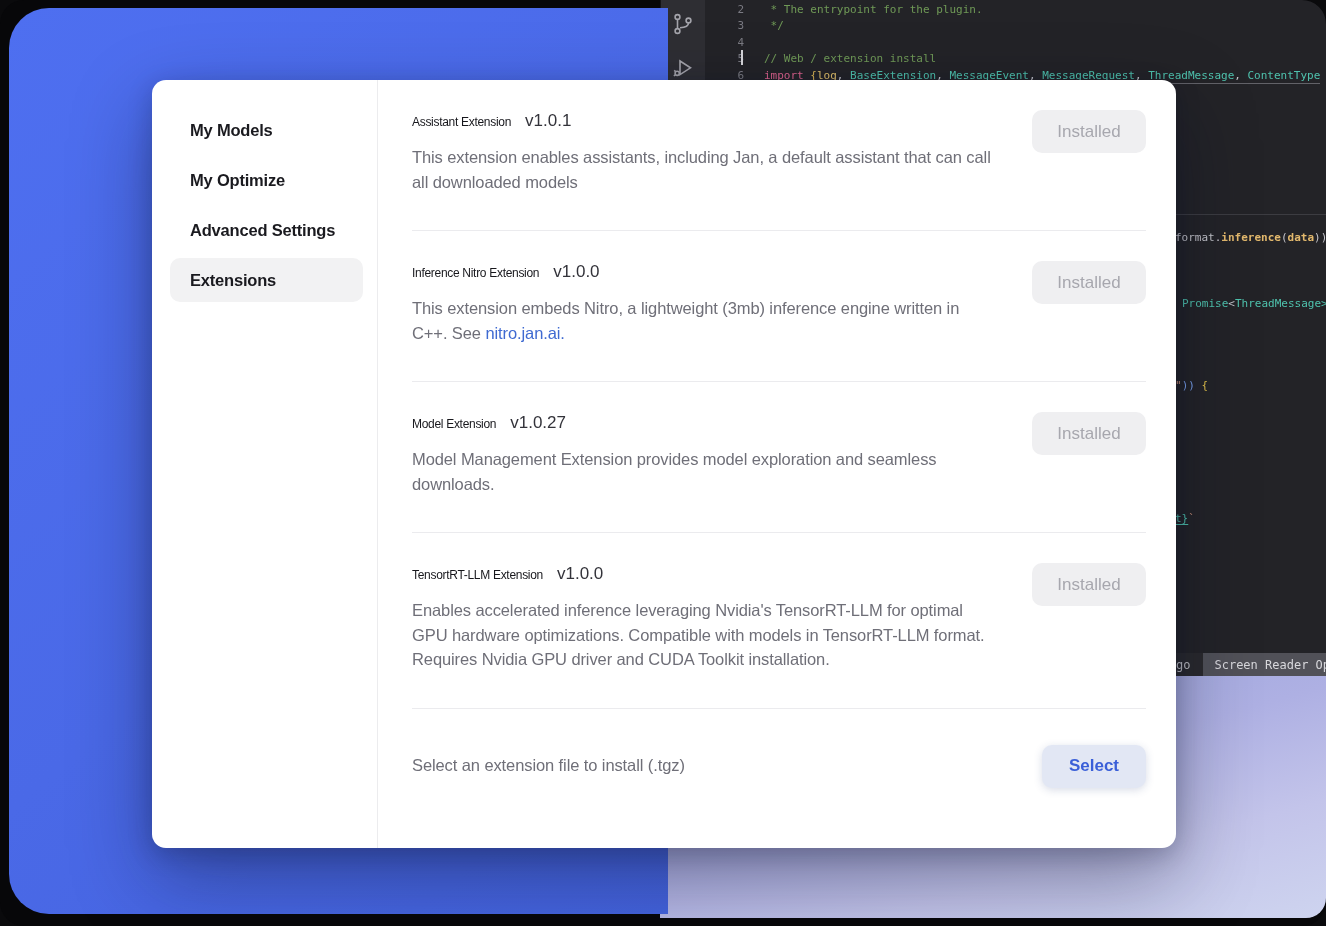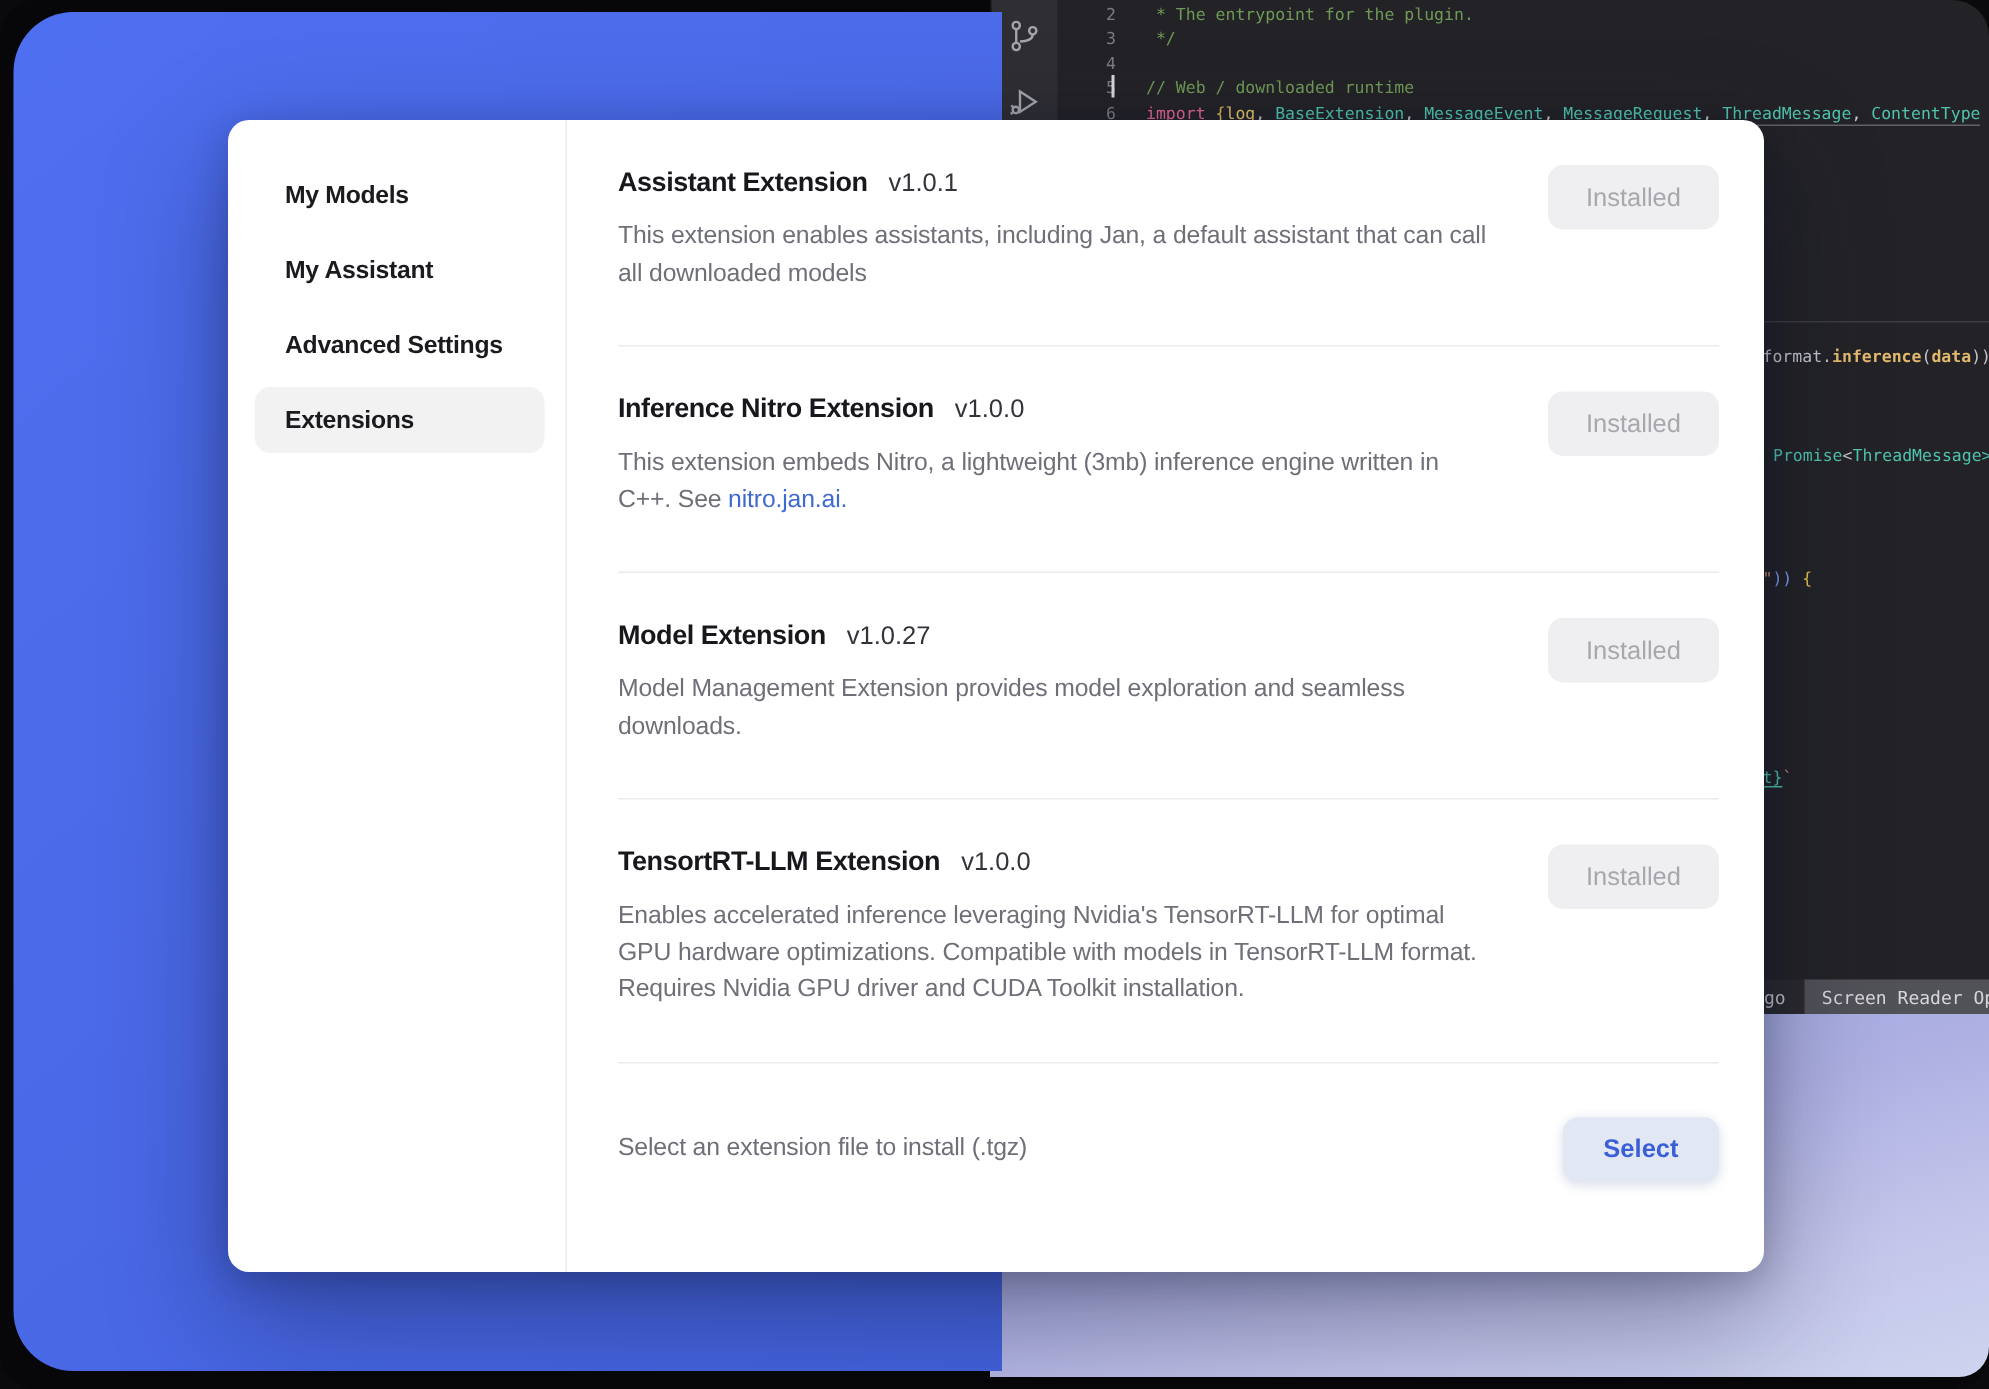--- a/index.html
+++ b/index.html
@@ -54,21 +54,21 @@
   .sidebar{width:226px;flex:none;border-right:1px solid #ececee;padding-top:28px;box-sizing:border-box;}
   .side-item{height:44px;margin:0 14px 6px 18px;display:flex;align-items:center;padding-left:20px;
              font-size:16.5px;font-weight:700;color:#1a1a1f;border-radius:10px;letter-spacing:-0.2px;cursor:pointer;}
   .side-item.active{background:#f2f2f3;}
   .content{flex:1;padding:0 30px 0 34px;box-sizing:border-box;}
   .ext-row{display:flex;justify-content:space-between;align-items:flex-start;gap:20px;
            padding:28px 0 36px;border-bottom:1px solid #ebebee;}
   .ext-row.last{border-bottom:none;padding-top:34px;}
   .ext-info{flex:1;max-width:584px;}
   .ext-title-row{display:flex;align-items:baseline;gap:14px;line-height:26px;}
-  .ext-name{font-size:18px;font-weight:700;color:#17171c;letter-spacing:-0.3px;}
+  .ext-name{font-size:12px;font-weight:400;color:#17171c;letter-spacing:-0.3px;}
   .ext-version{font-size:17px;color:#33333a;}
   .ext-desc{margin-top:10px;font-size:16.5px;line-height:24.5px;color:#6f6f78;letter-spacing:-0.1px;}
   .desc-link{color:#3f6ad1;text-decoration:none;cursor:pointer;}
   .btn{height:43px;border:none;border-radius:10px;font-size:17px;margin-top:2px;flex:none;cursor:pointer;
        font-family:"Liberation Sans",sans-serif;}
   .btn-installed{background:#efeff1;color:#a7a7ae;font-weight:500;min-width:114px;padding:0 20px;}
   .btn-select{background:#e2e7f4;color:#3a5fd8;font-weight:700;padding:0 27px;
               box-shadow:0 2px 8px rgba(40,60,120,.18);}
 </style>
 </head>
@@ -104,21 +104,21 @@
         <div class="code-line">
           <span class="ln">3</span>
           <span class="code-text c-comment"> */</span>
         </div>
         <div class="code-line">
           <span class="ln">4</span>
           <span class="code-text"></span>
         </div>
         <div class="code-line">
           <span class="ln">5</span>
-          <span class="code-text c-comment">// Web / downloaded runtime</span>
+          <span class="code-text c-comment">// Web / extension install</span>
         </div>
         <div class="code-line">
           <span class="ln">6</span>
           <span class="code-text"><span class="u-line"><span class="tok-kw">import </span><span class="tok-brace">{</span><span class="tok-var">log</span><span class="tok-pn">, </span><span class="tok-type">BaseExtension</span><span class="tok-pn">, </span><span class="tok-type">MessageEvent</span><span class="tok-pn">, </span><span class="tok-type">MessageRequest</span><span class="tok-pn">, </span><span class="tok-type">ThreadMessage</span><span class="tok-pn">, </span><span class="tok-type">ContentType</span></span></span>
         </div>
       </div>
 
       <span class="caret"></span>
       <span class="hline"></span>
 
@@ -136,21 +136,21 @@
     <div class="lavender"></div>
 
     <div class="blue-panel"></div>
 
     <div class="modal">
       <div class="sidebar">
         <div class="side-item">
           <span>My Models</span>
         </div>
         <div class="side-item">
-          <span>My Assistant</span>
+          <span>My Optimize</span>
         </div>
         <div class="side-item">
           <span>Advanced Settings</span>
         </div>
         <div class="side-item active">
           <span>Extensions</span>
         </div>
       </div>
 
       <div class="content">

